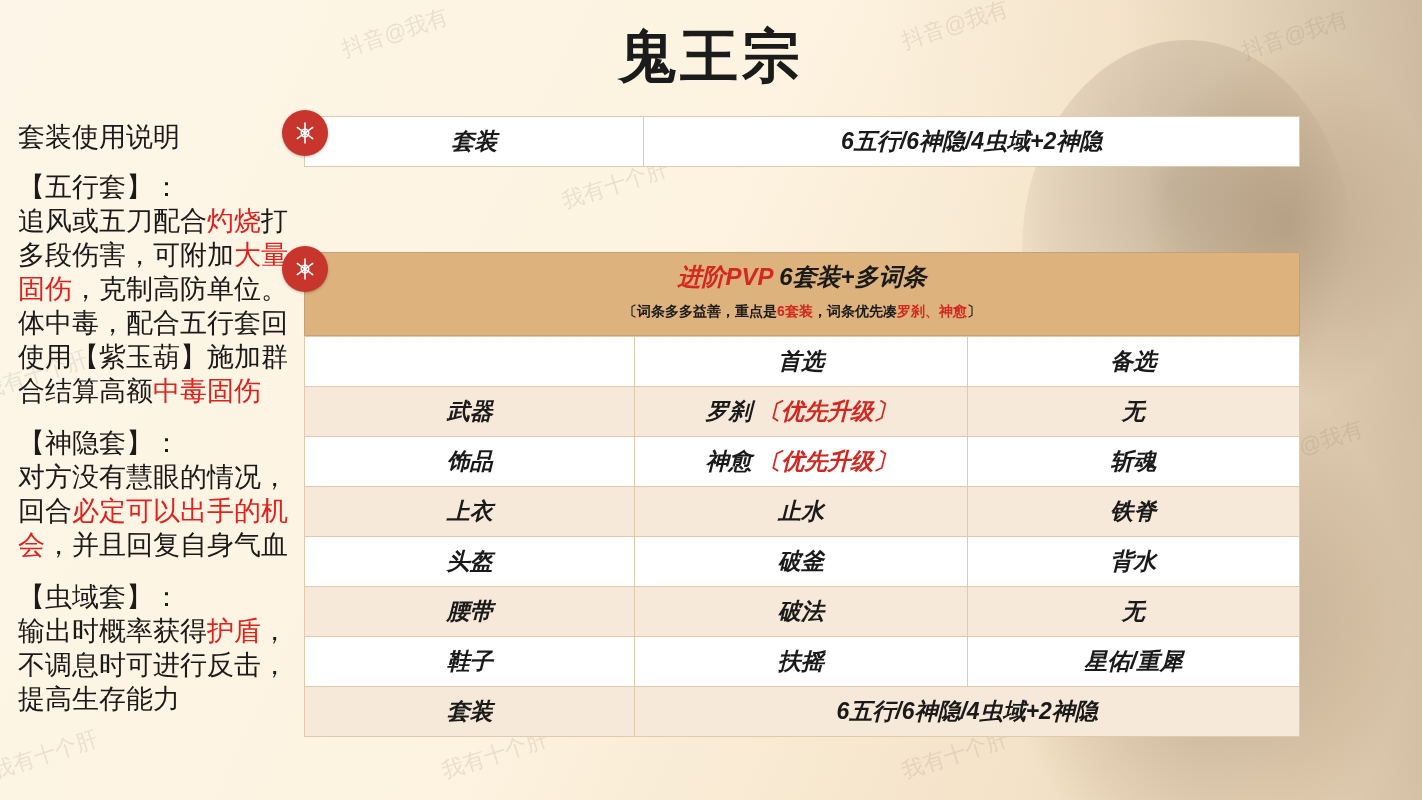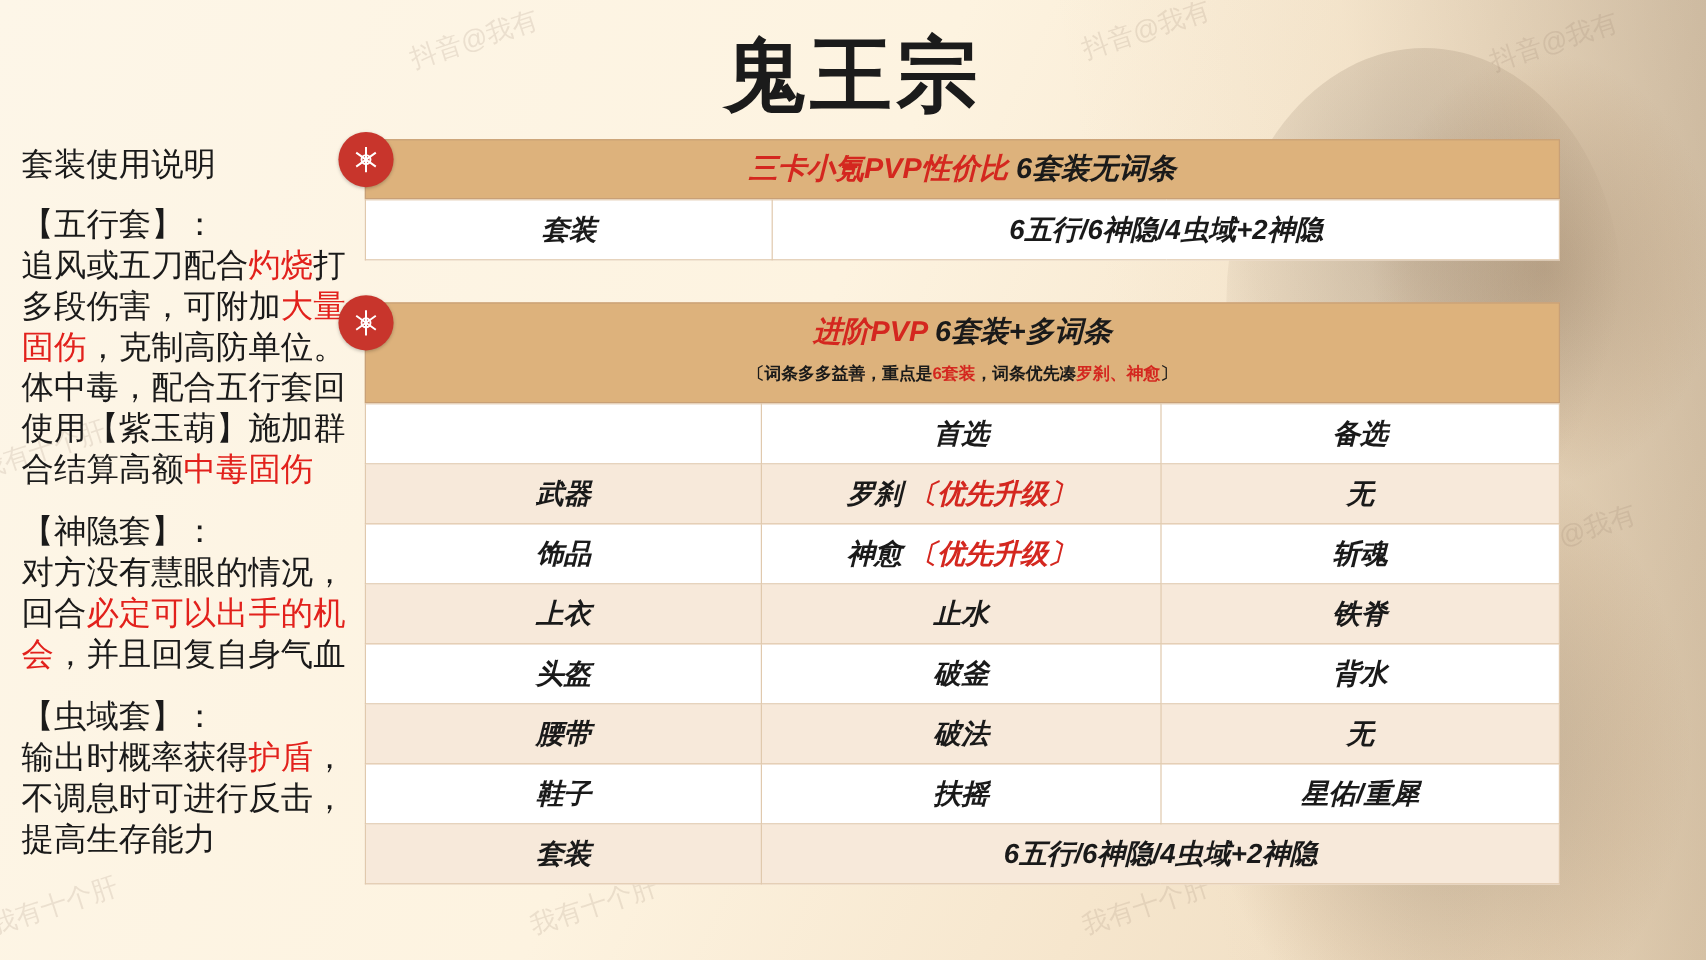--- a/index.html
+++ b/index.html
@@ -57,21 +57,21 @@
     user-select: none;
   }
 
   .title {
     position: absolute;
     left: 0;
     right: 0;
     top: 18px;
     text-align: center;
     font-family: "DejaVu Serif", "Liberation Serif", serif;
-    font-size: 68px;
+    font-size: 58px;
     font-weight: bold;
     color: #1b1b1b;
     letter-spacing: 4px;
     z-index: 5;
   }
 
   
   .left-col {
     position: absolute;
     left: 18px;
@@ -211,23 +211,20 @@
 
   <div class="table-wrap tbl1">
     <div class="badge">
       <svg width="28" height="28" viewBox="0 0 24 24" aria-hidden="true">
         <g fill="none" stroke="#ffffff" stroke-width="1.4">
           <path d="M12 3 L12 21 M5 7 L19 17 M19 7 L5 17"></path>
           <circle cx="12" cy="12" r="3.2"></circle>
         </g>
       </svg>
     </div>
-    <div class="hdr">
-      <span class="accent">三卡小氪PVP性价比</span><span> 6套装无词条</span>
-    </div>
     <table class="grid">
       <tbody>
           <tr>
         <td class="c1 label">套装</td>
         <td colspan="2">6五行/6神隐/4虫域+2神隐</td>
       </tr>
     </tbody>
       </table>
   </div>
 

